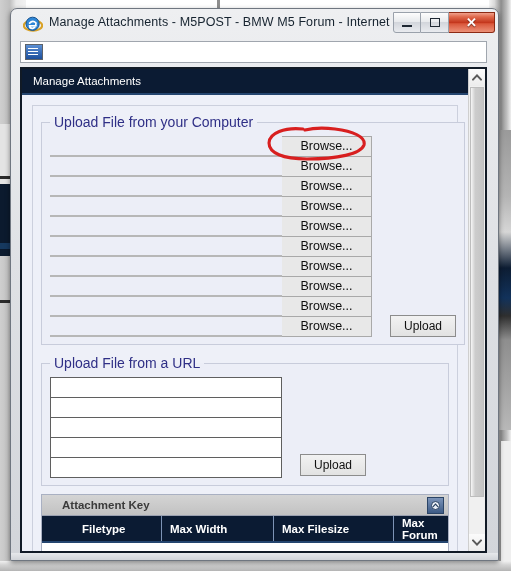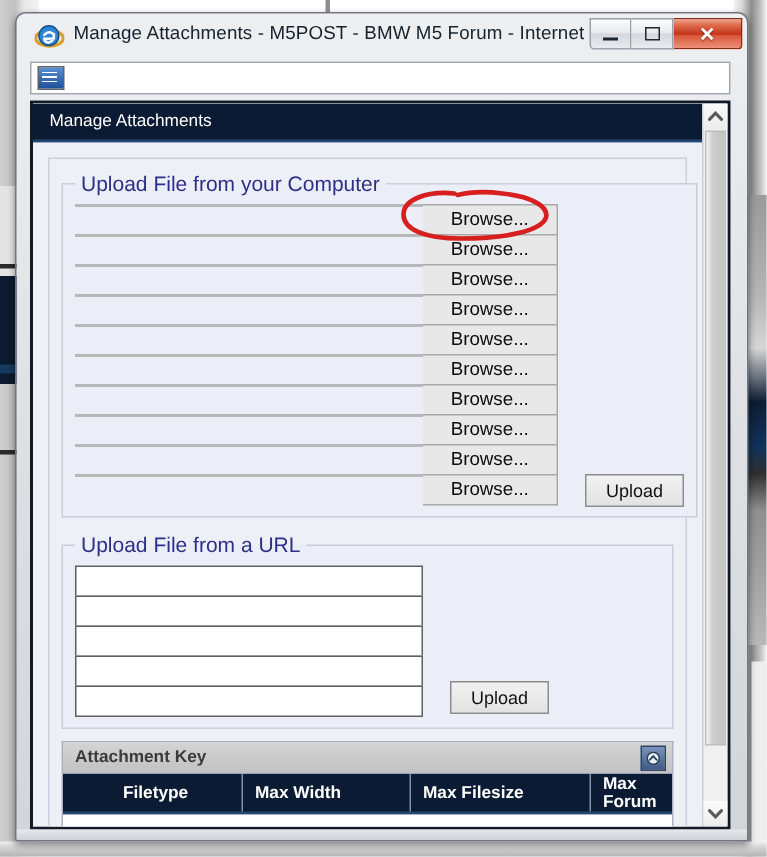--- a/index.html
+++ b/index.html
@@ -219,21 +219,21 @@
   }
   fieldset.group legend {
     font-size: 14px;
     color: #2f2f86;
     padding: 0 4px;
   }
 
   .file-rows { display: block; }
   .file-row {
     display: flex;
-    align-items: flex-start;
+    align-items: flex-end;
     height: 21px;
     margin-bottom: -1px;
   }
   .fake-file-text {
     width: 232px;
     background: #e6e6e6;
     border: 1px solid #b7b7b7;
     box-sizing: border-box;
   }
   .browse-btn {
@@ -286,21 +286,21 @@
     border-bottom: none;
     background: #ffffff;
   }
   #attach-key-bar {
     background: linear-gradient(180deg,#d4d4d4 0%,#c2c2c2 100%);
     border-bottom: 1px solid #9aa0b0;
     height: 21px;
     display: flex;
     align-items: center;
     justify-content: space-between;
-    padding: 0 4px 0 8px;
+    padding: 0 4px 0 20px;
     box-sizing: border-box;
   }
   #attach-key-title {
     font-size: 11.5px; font-weight: bold; color:#3b3b3b;
   }
   #collapse-icon {
     width: 15px; height: 15px;
     background: linear-gradient(180deg,#7b93b8 0%,#3d5b86 100%);
     border: 1px solid #2b4466;
     display:flex; align-items:center; justify-content:center;

